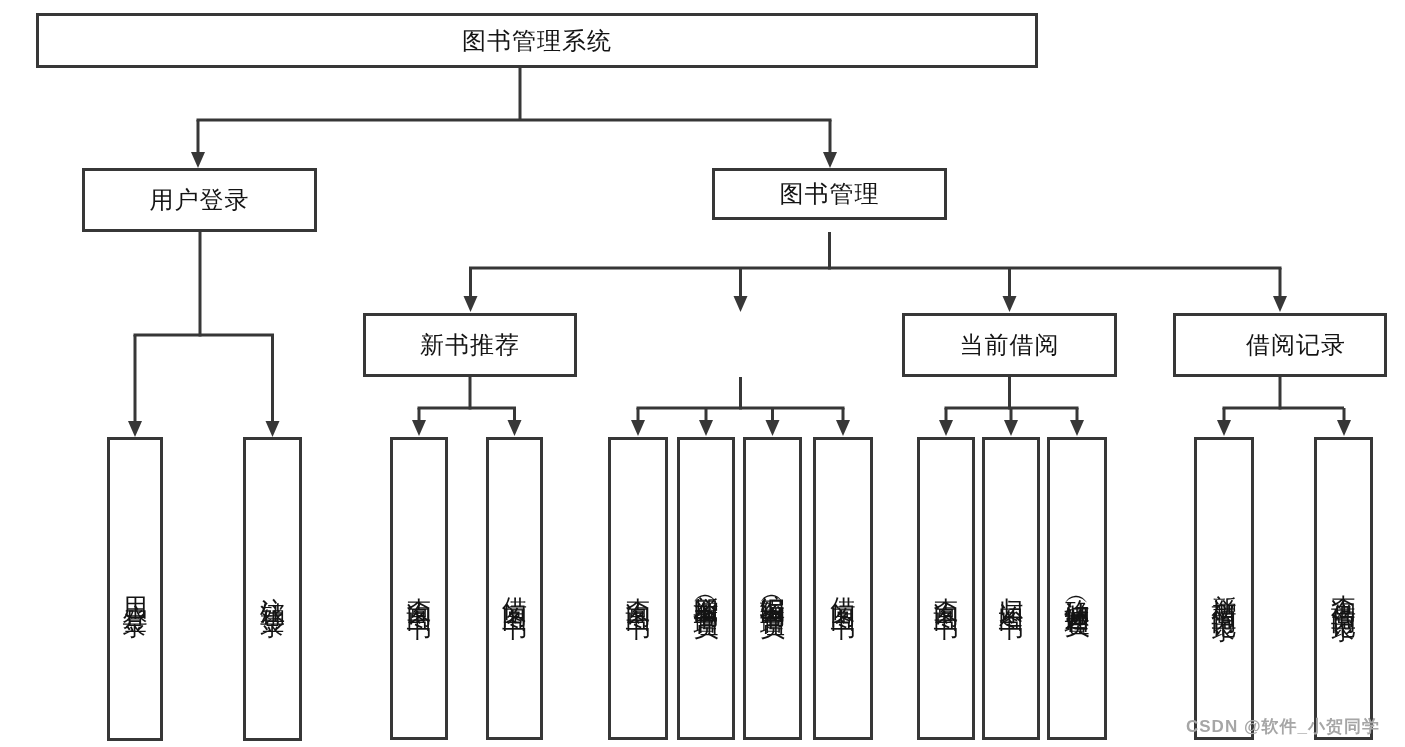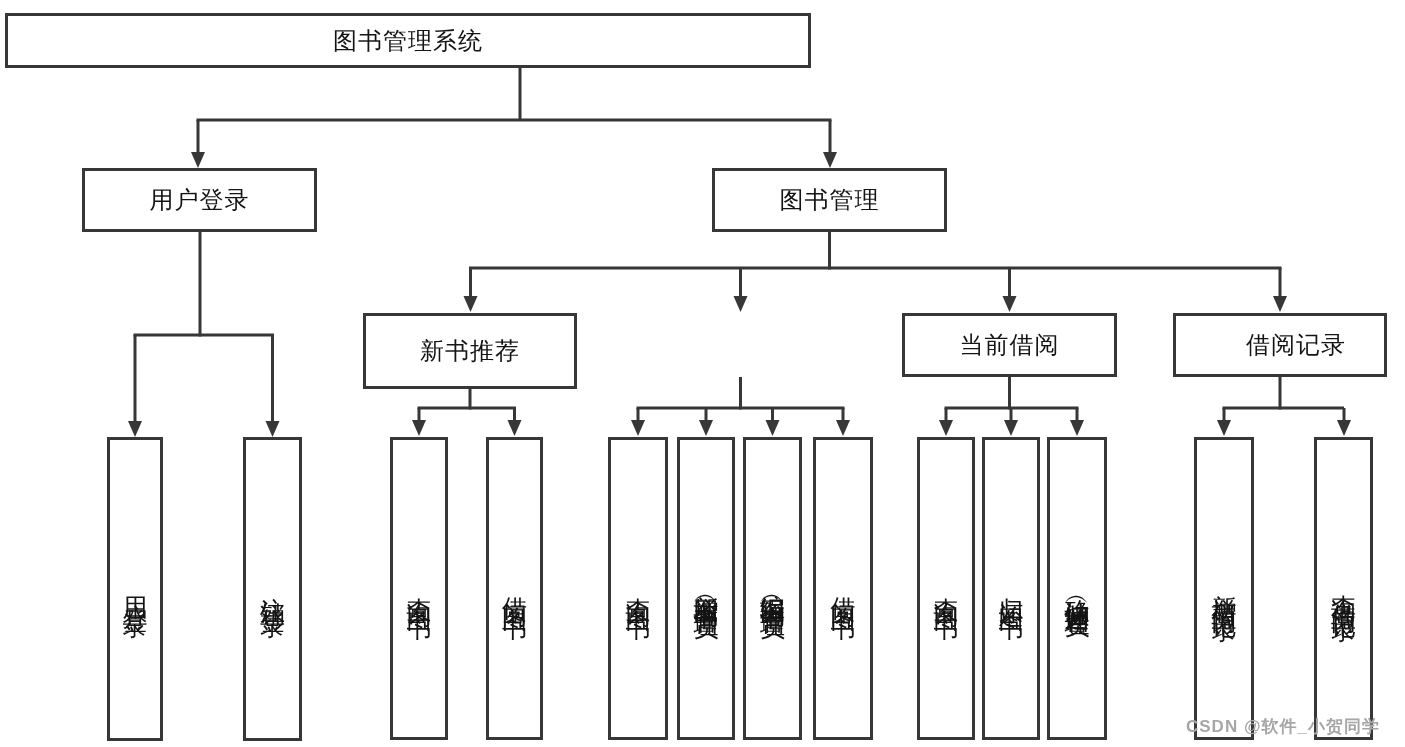--- a/index.html
+++ b/index.html
@@ -104,32 +104,32 @@
       <polygon points="765.5,420 779.5,420 772.5,436"></polygon>
       <polygon points="836,420 850,420 843,436"></polygon>
       <polygon points="939,420 953,420 946,436"></polygon>
       <polygon points="1004,420 1018,420 1011,436"></polygon>
       <polygon points="1070,420 1084,420 1077,436"></polygon>
       <polygon points="1217,420 1231,420 1224,436"></polygon>
       <polygon points="1337,420 1351,420 1344,436"></polygon>
     </g>
   </svg>
 
-  <div class="box" style="left:5px;top:13px;width:806px;height:55px;">
+  <div class="box" style="left:36px;top:13px;width:1002px;height:55px;">
     <span class="hlabel">图书管理系统</span>
   </div>
 
   <div class="box" style="left:82px;top:168px;width:235px;height:64px;">
     <span class="hlabel">用户登录</span>
   </div>
-  <div class="box" style="left:712px;top:168px;width:235px;height:64px;">
+  <div class="box" style="left:712px;top:168px;width:235px;height:52px;">
     <span class="hlabel">图书管理</span>
   </div>
 
-  <div class="box" style="left:363px;top:313px;width:214px;height:76px;">
+  <div class="box" style="left:363px;top:313px;width:214px;height:64px;">
     <span class="hlabel">新书推荐</span>
   </div>
   <div class="box" style="left:902px;top:313px;width:215px;height:64px;">
     <span class="hlabel">当前借阅</span>
   </div>
   <div class="box" style="left:1173px;top:313px;width:214px;height:64px;padding-left:32px;">
     <span class="hlabel">借阅记录</span>
   </div>
 
   <div class="box" style="left:107px;top:437px;width:56px;height:304px;">

